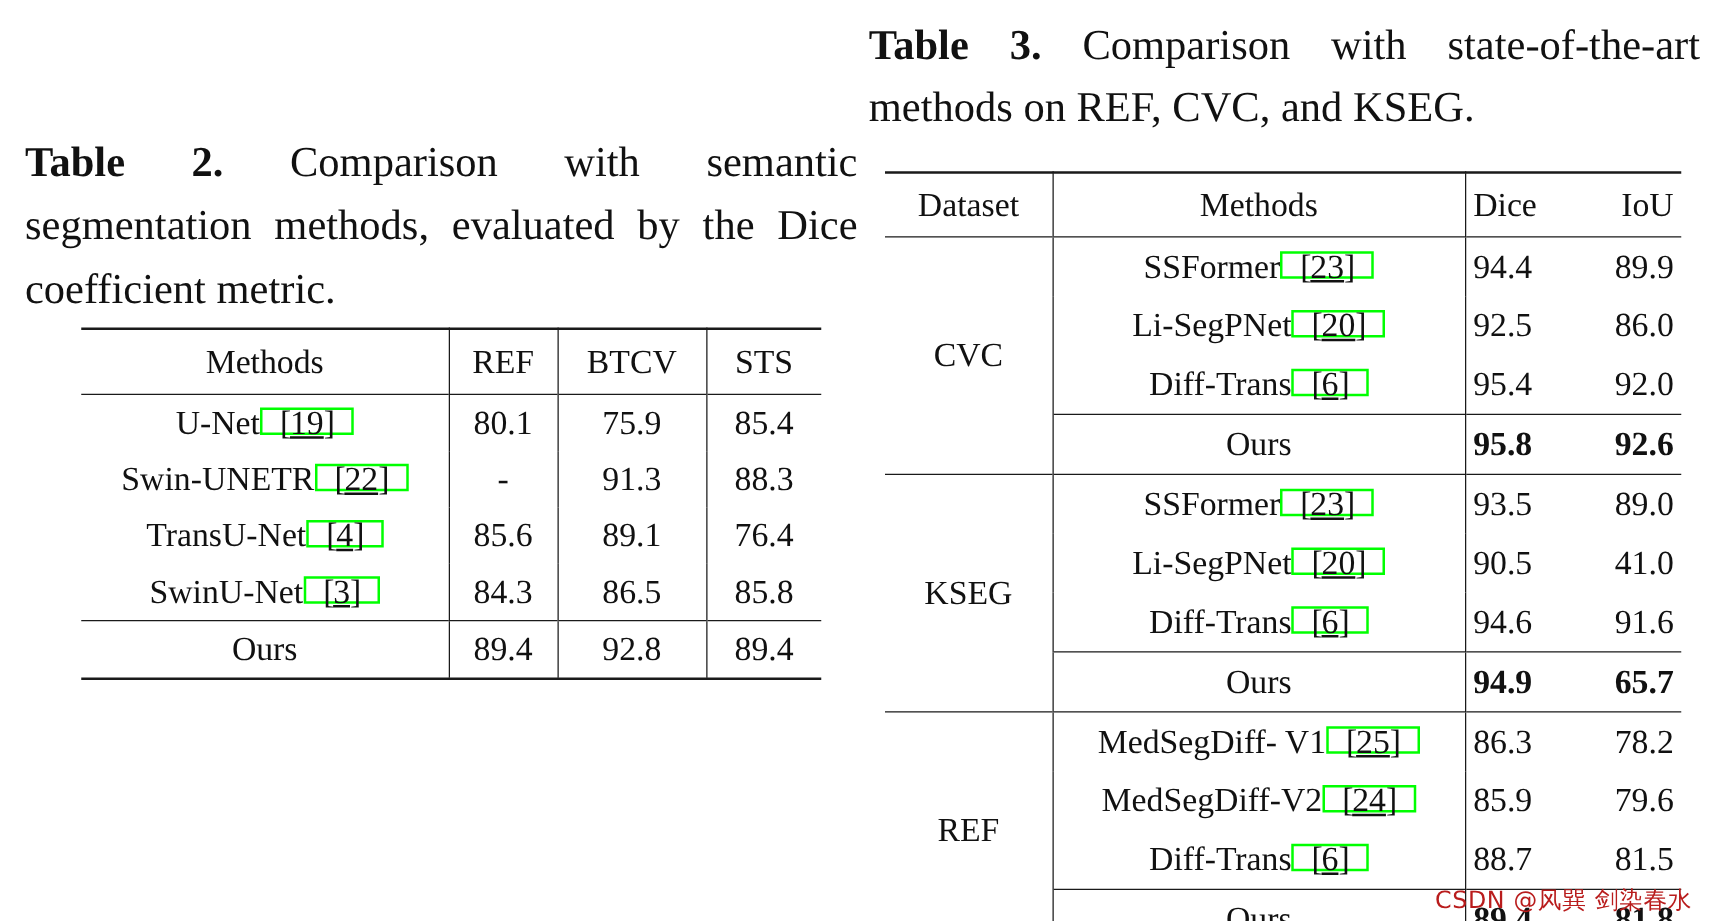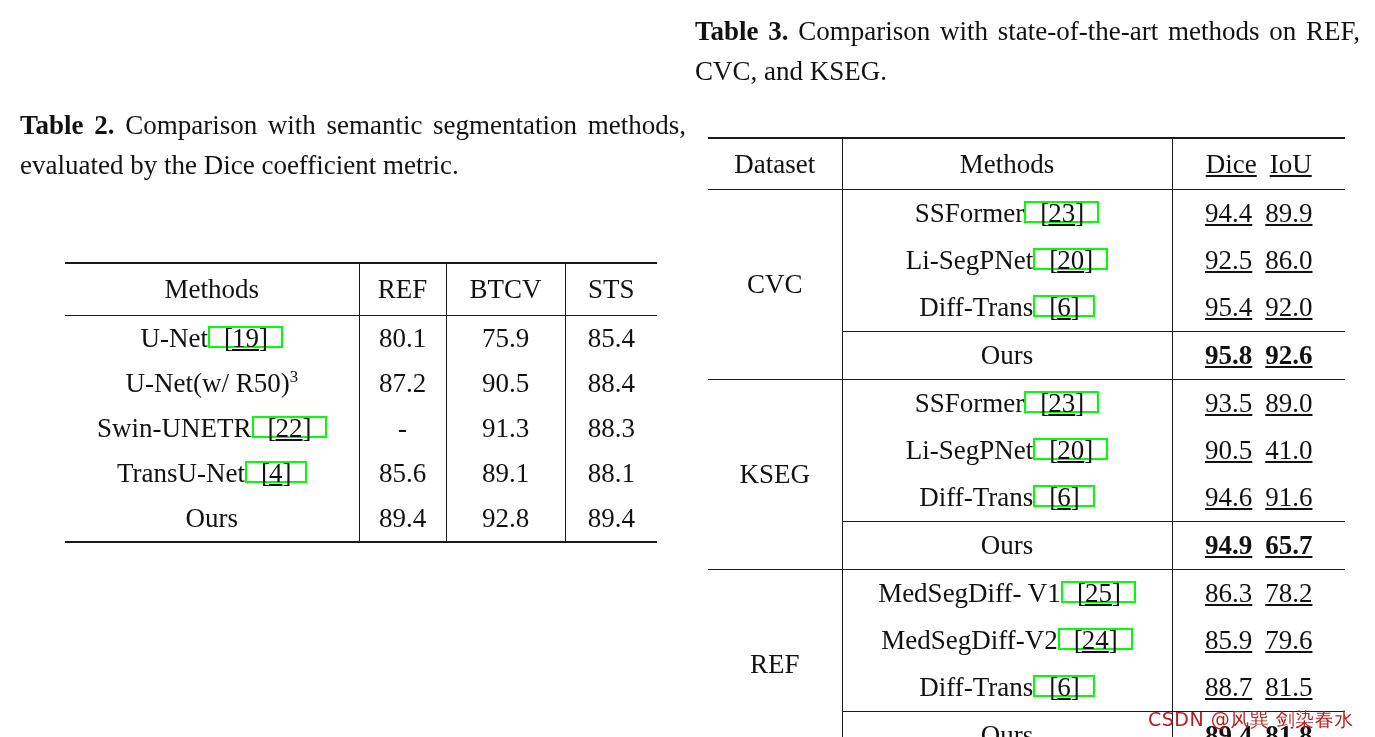--- a/index.html
+++ b/index.html
@@ -27,21 +27,21 @@
   #right-column {
     position: absolute;
     left: 692px;
     top: 0;
     width: 672px;
     height: 737px;
   }
 
   
   .caption {
-    font-size: 27px;
+    font-size: 34px;
     line-height: 1.48;
     text-align: justify;
     text-justify: inter-word;
     color: #111111;
   }
   .caption .caption-label {
     font-weight: bold;
   }
   #caption-table2 {
     position: absolute;
@@ -101,23 +101,22 @@
   }
   #table3 { width: 637px; }
   #table3 .col-dataset { width: 134px; }
   #table3 .col-method  { width: 330px; }
   #table3 .col-score   { width: 173px; }
   #table3 tr.datarow td { height: 45px; }
   #table3 tr.headrow td { height: 48px; }
 
   .score-pair {
     display: flex;
-    justify-content: center;
+    justify-content: space-between;
     gap: 13px;
-    text-decoration: underline;
   }
   .score-pair > span { display: inline-block; }
 
   
   .cite {
     display: inline-block;
     position: relative;
     padding: 0 16px;
     text-decoration: underline;
   }
@@ -178,42 +177,42 @@
           <td class="c vrule-l">STS</td>
         </tr>
 
         <tr class="datarow">
           <td class="c"><span>U-Net</span><span class="cite"><span class="cite-box"></span><span class="cite-num"><span class="brk">[</span><span>19</span><span class="brk">]</span></span></span></td>
           <td class="c vrule-l">80.1</td>
           <td class="c vrule-l">75.9</td>
           <td class="c vrule-l">85.4</td>
         </tr>
 
-        <tr class="datarow">
-          <td class="c"><span>U-Net(w/ R50)</span><sup class="fn">3</sup></td>
-          <td class="c vrule-l">87.2</td>
-          <td class="c vrule-l">90.5</td>
-          <td class="c vrule-l">88.4</td>
-        </tr>
 
         <tr class="datarow">
           <td class="c"><span>Swin-UNETR</span><span class="cite"><span class="cite-box"></span><span class="cite-num"><span class="brk">[</span><span>22</span><span class="brk">]</span></span></span></td>
           <td class="c vrule-l">-</td>
           <td class="c vrule-l">91.3</td>
           <td class="c vrule-l">88.3</td>
         </tr>
 
 
         <tr class="datarow">
           <td class="c"><span>TransU-Net</span><span class="cite"><span class="cite-box"></span><span class="cite-num"><span class="brk">[</span><span>4</span><span class="brk">]</span></span></span></td>
           <td class="c vrule-l">85.6</td>
           <td class="c vrule-l">89.1</td>
-          <td class="c vrule-l">88.1</td>
-        </tr>
-
+          <td class="c vrule-l">76.4</td>
+        </tr>
+
+        <tr class="datarow rule-thin">
+          <td class="c"><span>SwinU-Net</span><span class="cite"><span class="cite-box"></span><span class="cite-num"><span class="brk">[</span><span>3</span><span class="brk">]</span></span></span></td>
+          <td class="c vrule-l">84.3</td>
+          <td class="c vrule-l">86.5</td>
+          <td class="c vrule-l">85.8</td>
+        </tr>
 
         <tr class="datarow rule-bottom">
           <td class="c">Ours</td>
           <td class="c b vrule-l">89.4</td>
           <td class="c b vrule-l">92.8</td>
           <td class="c b vrule-l">89.4</td>
         </tr>
       </tbody>
     </table>
   </div>

